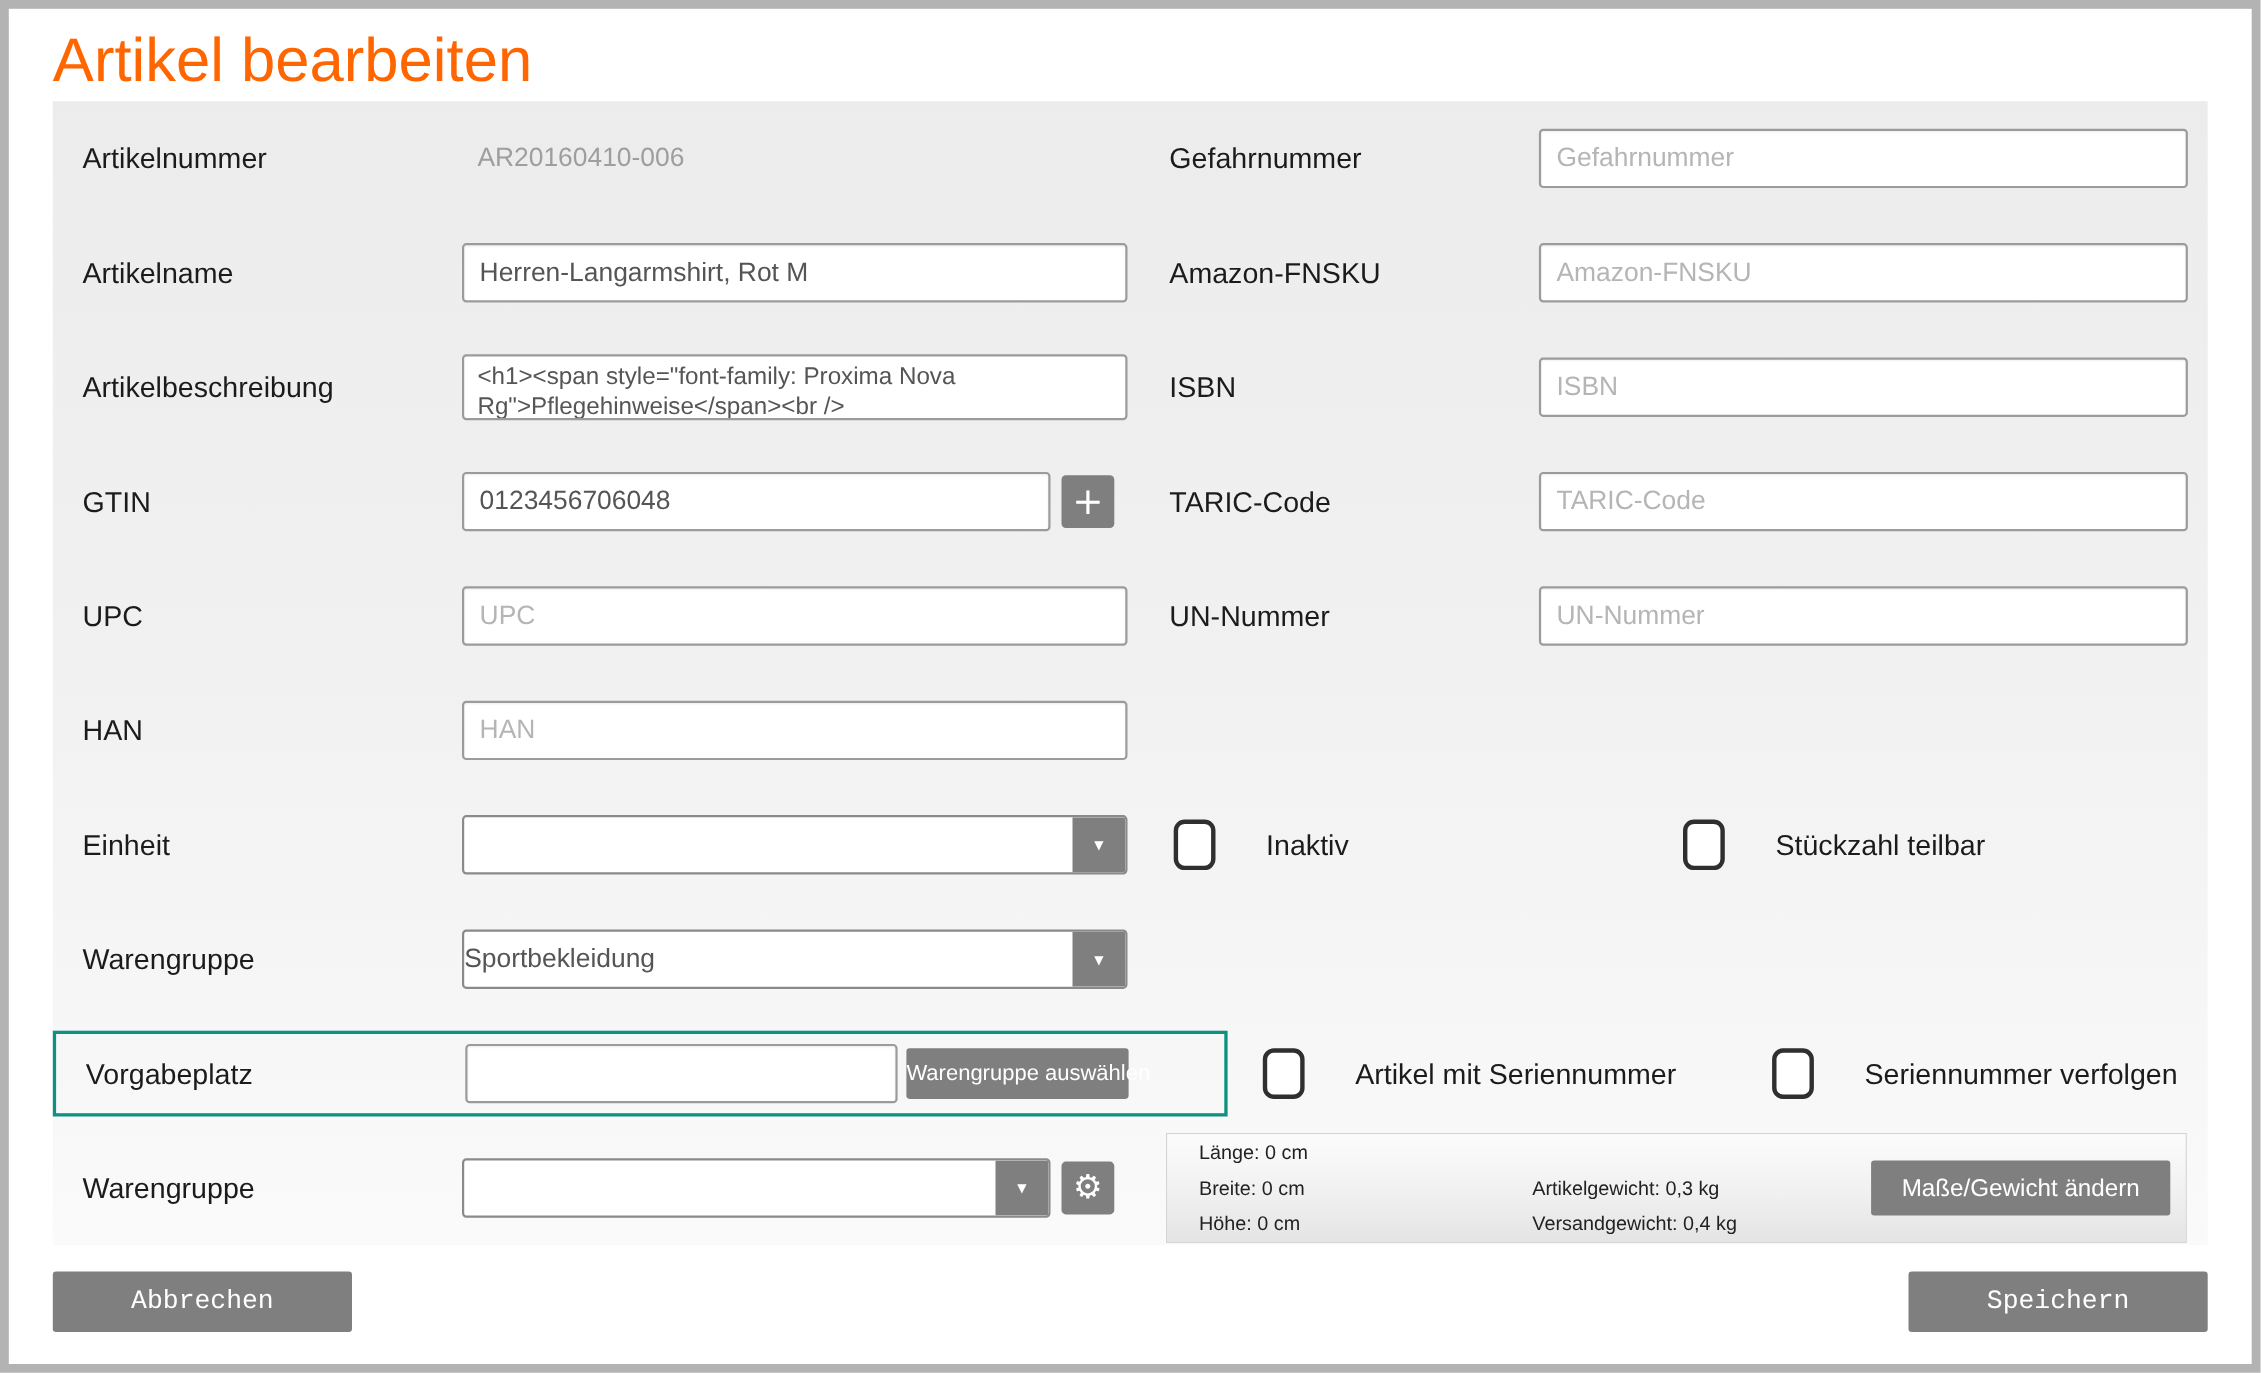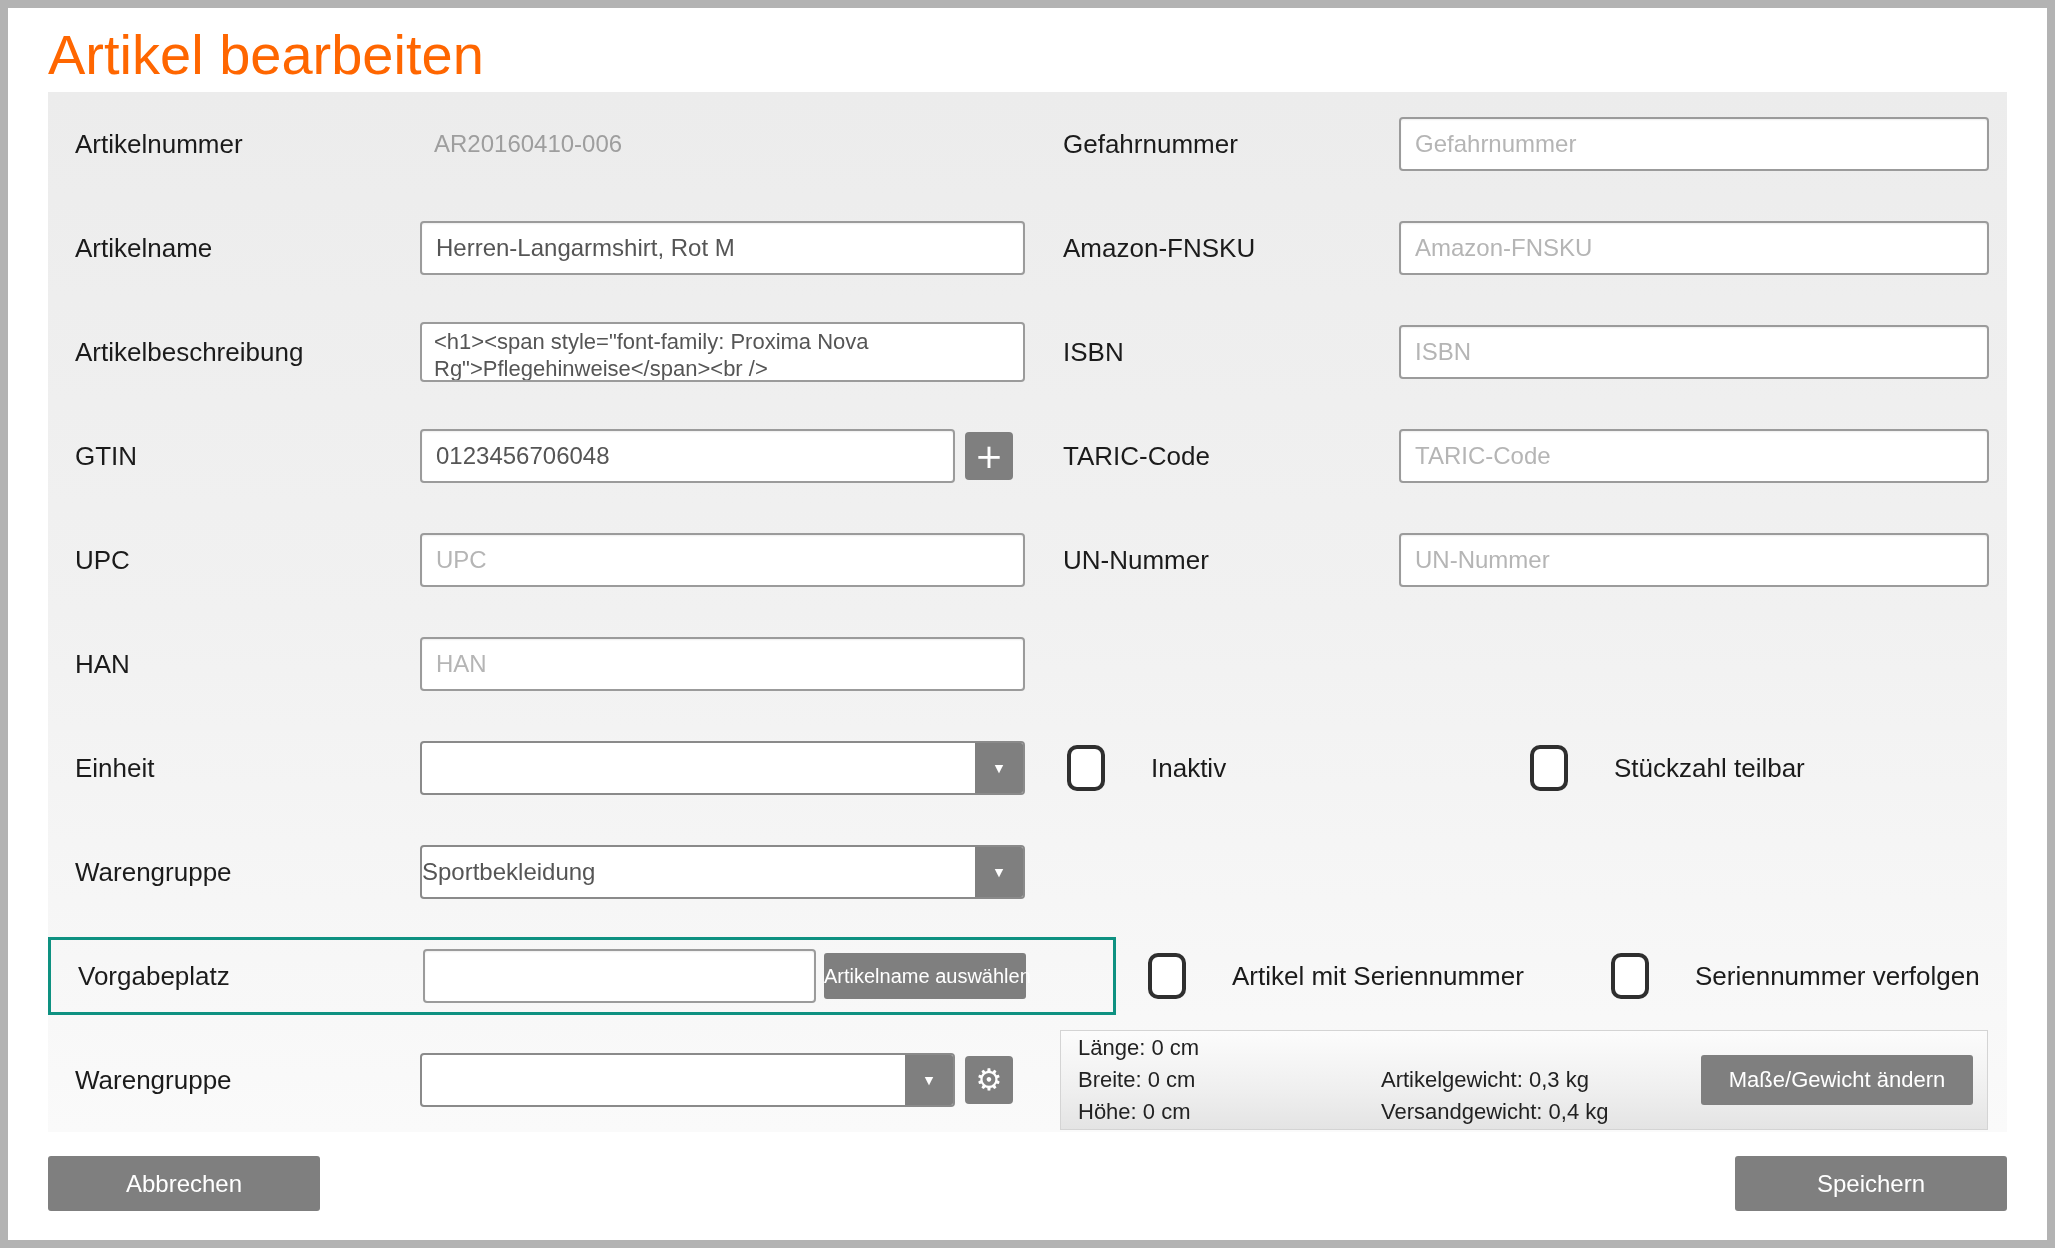--- a/index.html
+++ b/index.html
@@ -31,24 +31,24 @@
   .hl-input { width:393px; flex:none; }
   .hl-btn { margin-left:8px; width:202px; height:46px; background:#7f7f7f; border:none; border-radius:3px; color:#fff; font-size:20px; white-space:nowrap; font-family:"Liberation Sans",sans-serif; cursor:pointer; }
   .rzone { margin-left:38px; width:926px; display:flex; align-items:center; flex:none; }
   .rzone-hl { margin-left:28px; }
   .chk-item { display:flex; align-items:center; width:463px; flex:none; cursor:pointer; }
   .checkbox { width:38px; height:46px; border:4px solid #2f2f2f; border-radius:10px; background:#fff; flex:none; margin-left:4px; }
   .chk-label { margin-left:46px; font-size:26px; color:#1b1b1b; }
   .dim-panel { margin-left:35px; width:928px; height:100px; flex:none; background:linear-gradient(180deg,#fcfcfc 0%,#efefef 60%,#e4e4e4 100%); border:1px solid #d4d4d4; display:flex; align-items:center; padding-left:17px; }
   .dim-col1 { width:303px; flex:none; }
   .dim-col2 { flex:1; }
-  .dim-col1 div, .dim-col2 div { height:32px; line-height:32px; font-size:22px; color:#222; }
+  .dim-col1 div, .dim-col2 div { height:32px; line-height:32px; font-size:18px; color:#222;margin-left:12px; }
   .dim-btn { width:272px; height:50px; margin-right:14px; flex:none; background:#7f7f7f; border:none; border-radius:3px; color:#fff; font-size:22px; font-family:"Liberation Sans",sans-serif; cursor:pointer; }
   .actions { width:1959px; display:flex; justify-content:space-between; margin-top:24px; }
-  .btn-action { width:272px; height:55px; background:#7f7f7f; border:none; border-radius:3px; color:#fff; font-size:24px; font-family:Liberation Sans, sans-serif; cursor:pointer; }
+  .btn-action { width:272px; height:55px; background:#7f7f7f; border:none; border-radius:3px; color:#fff; font-size:24px; font-family:Liberation Mono, monospace; cursor:pointer; }
 </style>
 </head>
 <body>
 
 <div class="page">
   <div class="content">
     <h1 class="title">Artikel bearbeiten</h1>
 
     <div class="panel">
 
@@ -148,21 +148,21 @@
                 <span class="arrow-glyph">▼</span>
               </button>
           </div>
         </div>
       </div>
 
       <div class="row">
         <div class="highlight-box">
           <div class="lbl">Vorgabeplatz</div>
           <input class="input hl-input" value="" style="">
-          <button class="hl-btn">Artikelname auswählen</button>
+          <button class="hl-btn">Warengruppe auswählen</button>
         </div>
         <div class="rzone rzone-hl">
           <div class="chk-item">
             <span class="checkbox"></span>
             <span class="chk-label">Artikel mit Seriennummer</span>
           </div>
           <div class="chk-item">
             <span class="checkbox"></span>
             <span class="chk-label">Seriennummer verfolgen</span>
           </div>

